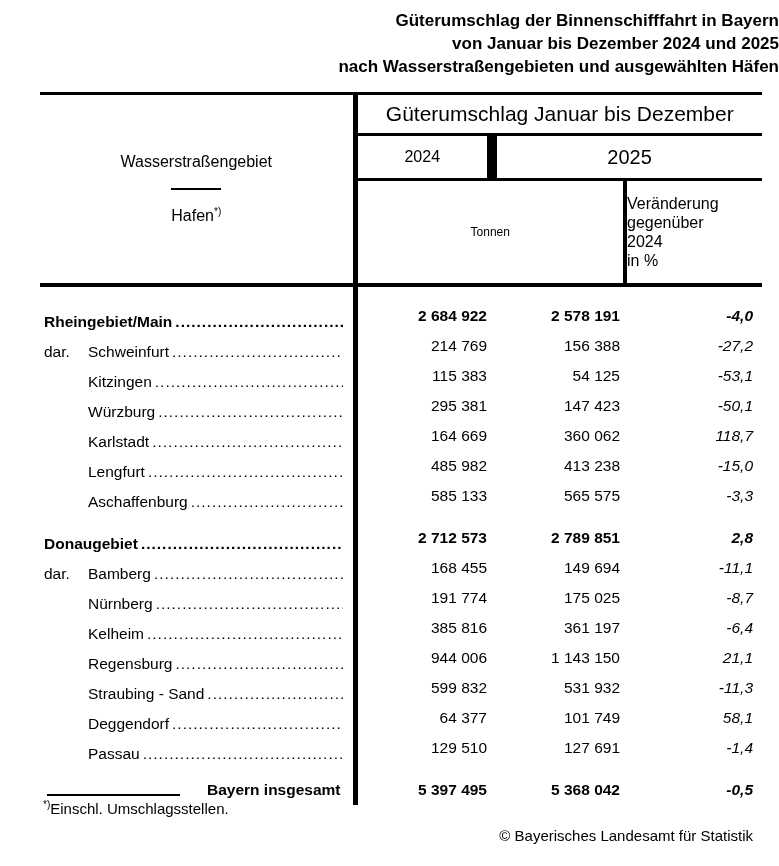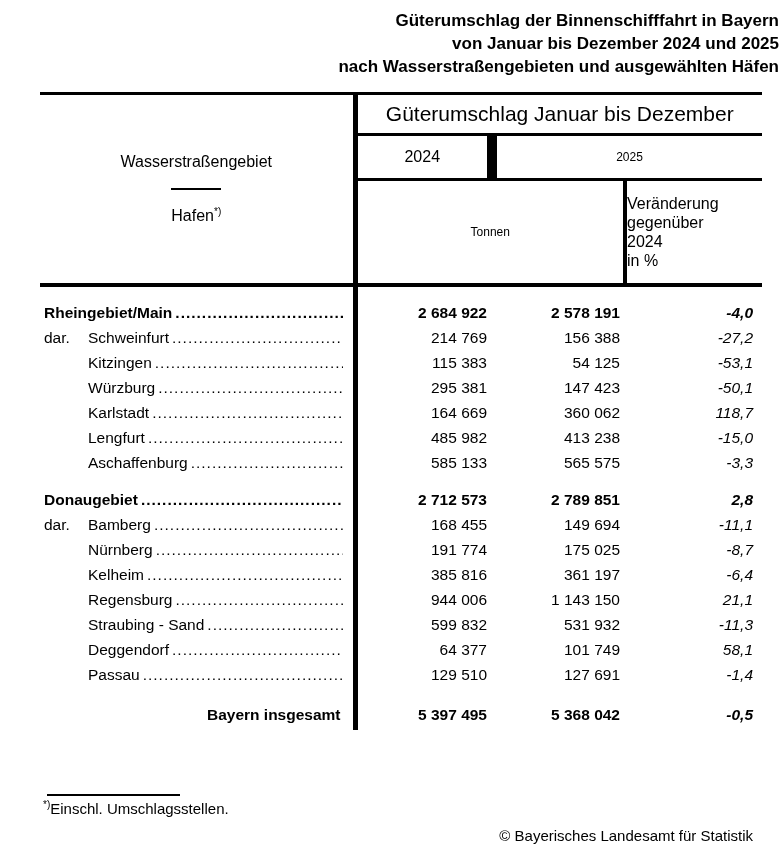--- a/index.html
+++ b/index.html
@@ -20,36 +20,36 @@
                border-collapse:collapse; table-layout:fixed;
                border-top:3px solid #000; }
   th { font-weight:normal; }
   .label-head { border-right:5px solid #000; border-bottom:4px solid #000; }
   .lh-stack { display:flex; flex-direction:column; align-items:center; gap:17px;
               font-size:16px; }
   .lh-rule { width:50px; border-top:2px solid #000; height:0; }
   .period-head { border-bottom:3px solid #000; height:41px; font-size:21px; text-align:center; }
   .y2024 { border-right:10px solid #000; border-bottom:3px solid #000; height:45px;
            font-size:16px; text-align:center; }
-  .y2025 { border-bottom:3px solid #000; font-size:12px; text-align:center; }
+  .y2025 { border-bottom:3px solid #000; font-size:20px; text-align:center; }
   .tonnen { border-right:4px solid #000; border-bottom:4px solid #000; height:105px;
             font-size:12px; text-align:center; vertical-align:middle; }
   .change { border-bottom:4px solid #000; font-size:16px; line-height:19px;
             text-align:left; vertical-align:middle; white-space:pre-line; }
   sup { font-size:10px; vertical-align:super; line-height:0; }
 
   tbody td { font-size:15.5px; height:25px; vertical-align:middle; }
   tbody tr.gap td { height:auto; }
   tbody tr.group td, tbody tr.total td { font-weight:bold; }
   tbody tr.total td { height:30px; }
   .lblcell { border-right:5px solid #000; }
   .lbl { display:flex; align-items:baseline; overflow:hidden;
          padding-left:4px; padding-right:10px; }
   .prefix { flex:0 0 44px; white-space:nowrap; }
-  .nm { white-space:nowrap; padding-right:3px; }
+  .nm { white-space:nowrap; padding-right:3px;margin-top:12px; }
   .dots { flex:1 1 auto; overflow:hidden; white-space:nowrap; }
   .dots::after { content:"......................................................................................"; letter-spacing:1px; }
   .num { text-align:right; padding-right:5px; }
   .pct { text-align:right; padding-right:9px; font-style:italic; }
   .totallbl { display:block; text-align:right; padding-right:12px; }
 
   
   .footnote-rule { position:absolute; left:47px; top:794px; width:133px;
                    border-top:2px solid #000; height:0; }
   .footnote { position:absolute; left:43px; top:800px; font-size:15px; }

